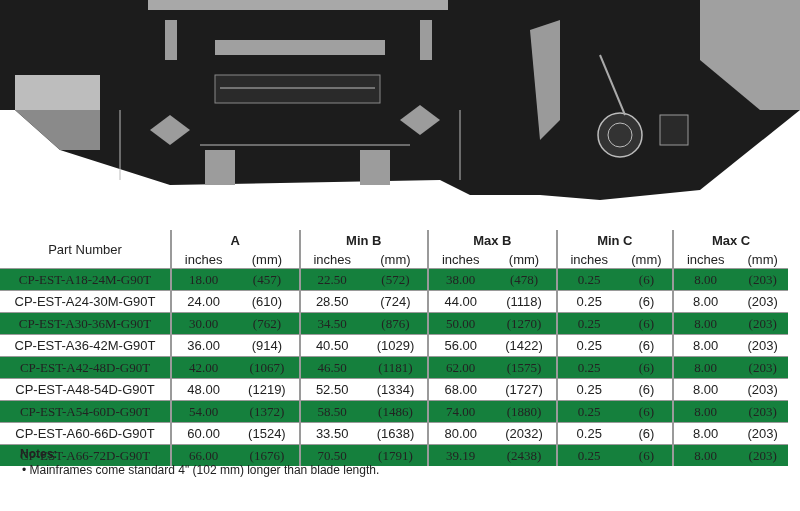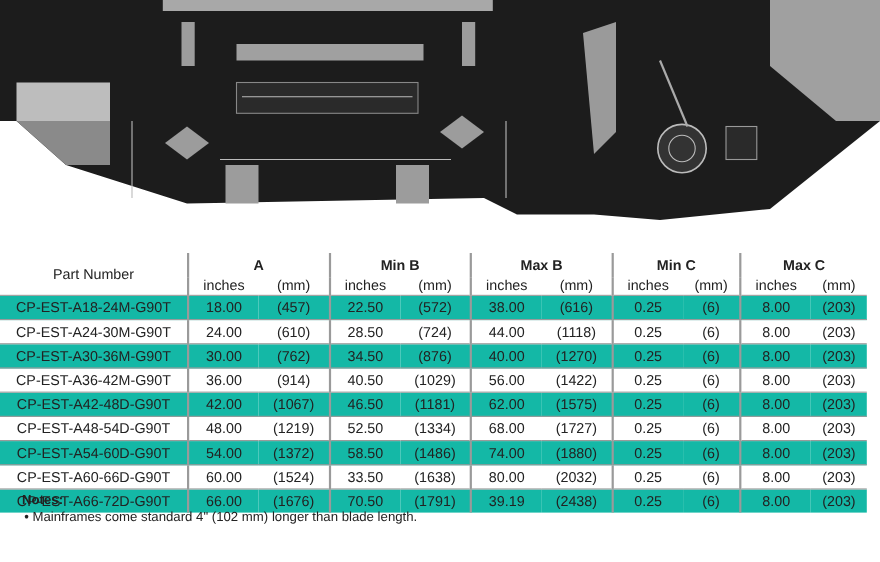--- a/index.html
+++ b/index.html
@@ -5,21 +5,21 @@
   html, body { margin:0; padding:0; }
   body { width:800px; height:511px; background:#fff; position:relative; overflow:hidden;
          font-family:"Liberation Sans", sans-serif; color:#222; }
   .drawing { position:absolute; left:0; top:0; width:800px; height:212px; }
   table.spec { position:absolute; left:0; top:230px; width:788px; border-collapse:collapse;
                font-size:13px; }
   table.spec td, table.spec th { padding:0; height:21px; line-height:21px; text-align:center; font-weight:normal; }
   table.spec th.grp { font-weight:bold; height:20px; line-height:22px; }
   table.spec tr.units td { height:16px; line-height:14px; }
   .bl { border-left:2px solid #9a9a9a; }
-  tbody tr.shade td { background:#14b8a6; }
+  tbody tr.shade td { background:#15803d;font-family:Liberation Serif, serif; }
   tbody tr td { border-top:1px solid #9a9a9a; }
   td.pn { text-align:center; padding-left:2px; }
   th.pnh { font-weight:bold; vertical-align:middle; }
   .notes { position:absolute; left:20px; top:446px; font-size:12px; line-height:16px; color:#222; }
   .notes .title { font-weight:bold; }
   .notes .item { padding-left:2px; }
 </style>
 </head>
 <body>
 
@@ -80,21 +80,21 @@
     </tr>
   </thead>
   <tbody id="tbody">
     <tr class="shade">
       <td class="pn">CP-EST-A18-24M-G90T</td>
       <td class="bl">18.00</td>
       <td>(457)</td>
       <td class="bl">22.50</td>
       <td>(572)</td>
       <td class="bl">38.00</td>
-      <td>(616)</td>
+      <td>(478)</td>
       <td class="bl">0.25</td>
       <td>(6)</td>
       <td class="bl">8.00</td>
       <td>(203)</td>
     </tr>
     <tr>
       <td class="pn">CP-EST-A24-30M-G90T</td>
       <td class="bl">24.00</td>
       <td>(610)</td>
       <td class="bl">28.50</td>
@@ -105,21 +105,21 @@
       <td>(6)</td>
       <td class="bl">8.00</td>
       <td>(203)</td>
     </tr>
     <tr class="shade">
       <td class="pn">CP-EST-A30-36M-G90T</td>
       <td class="bl">30.00</td>
       <td>(762)</td>
       <td class="bl">34.50</td>
       <td>(876)</td>
-      <td class="bl">40.00</td>
+      <td class="bl">50.00</td>
       <td>(1270)</td>
       <td class="bl">0.25</td>
       <td>(6)</td>
       <td class="bl">8.00</td>
       <td>(203)</td>
     </tr>
     <tr>
       <td class="pn">CP-EST-A36-42M-G90T</td>
       <td class="bl">36.00</td>
       <td>(914)</td>

